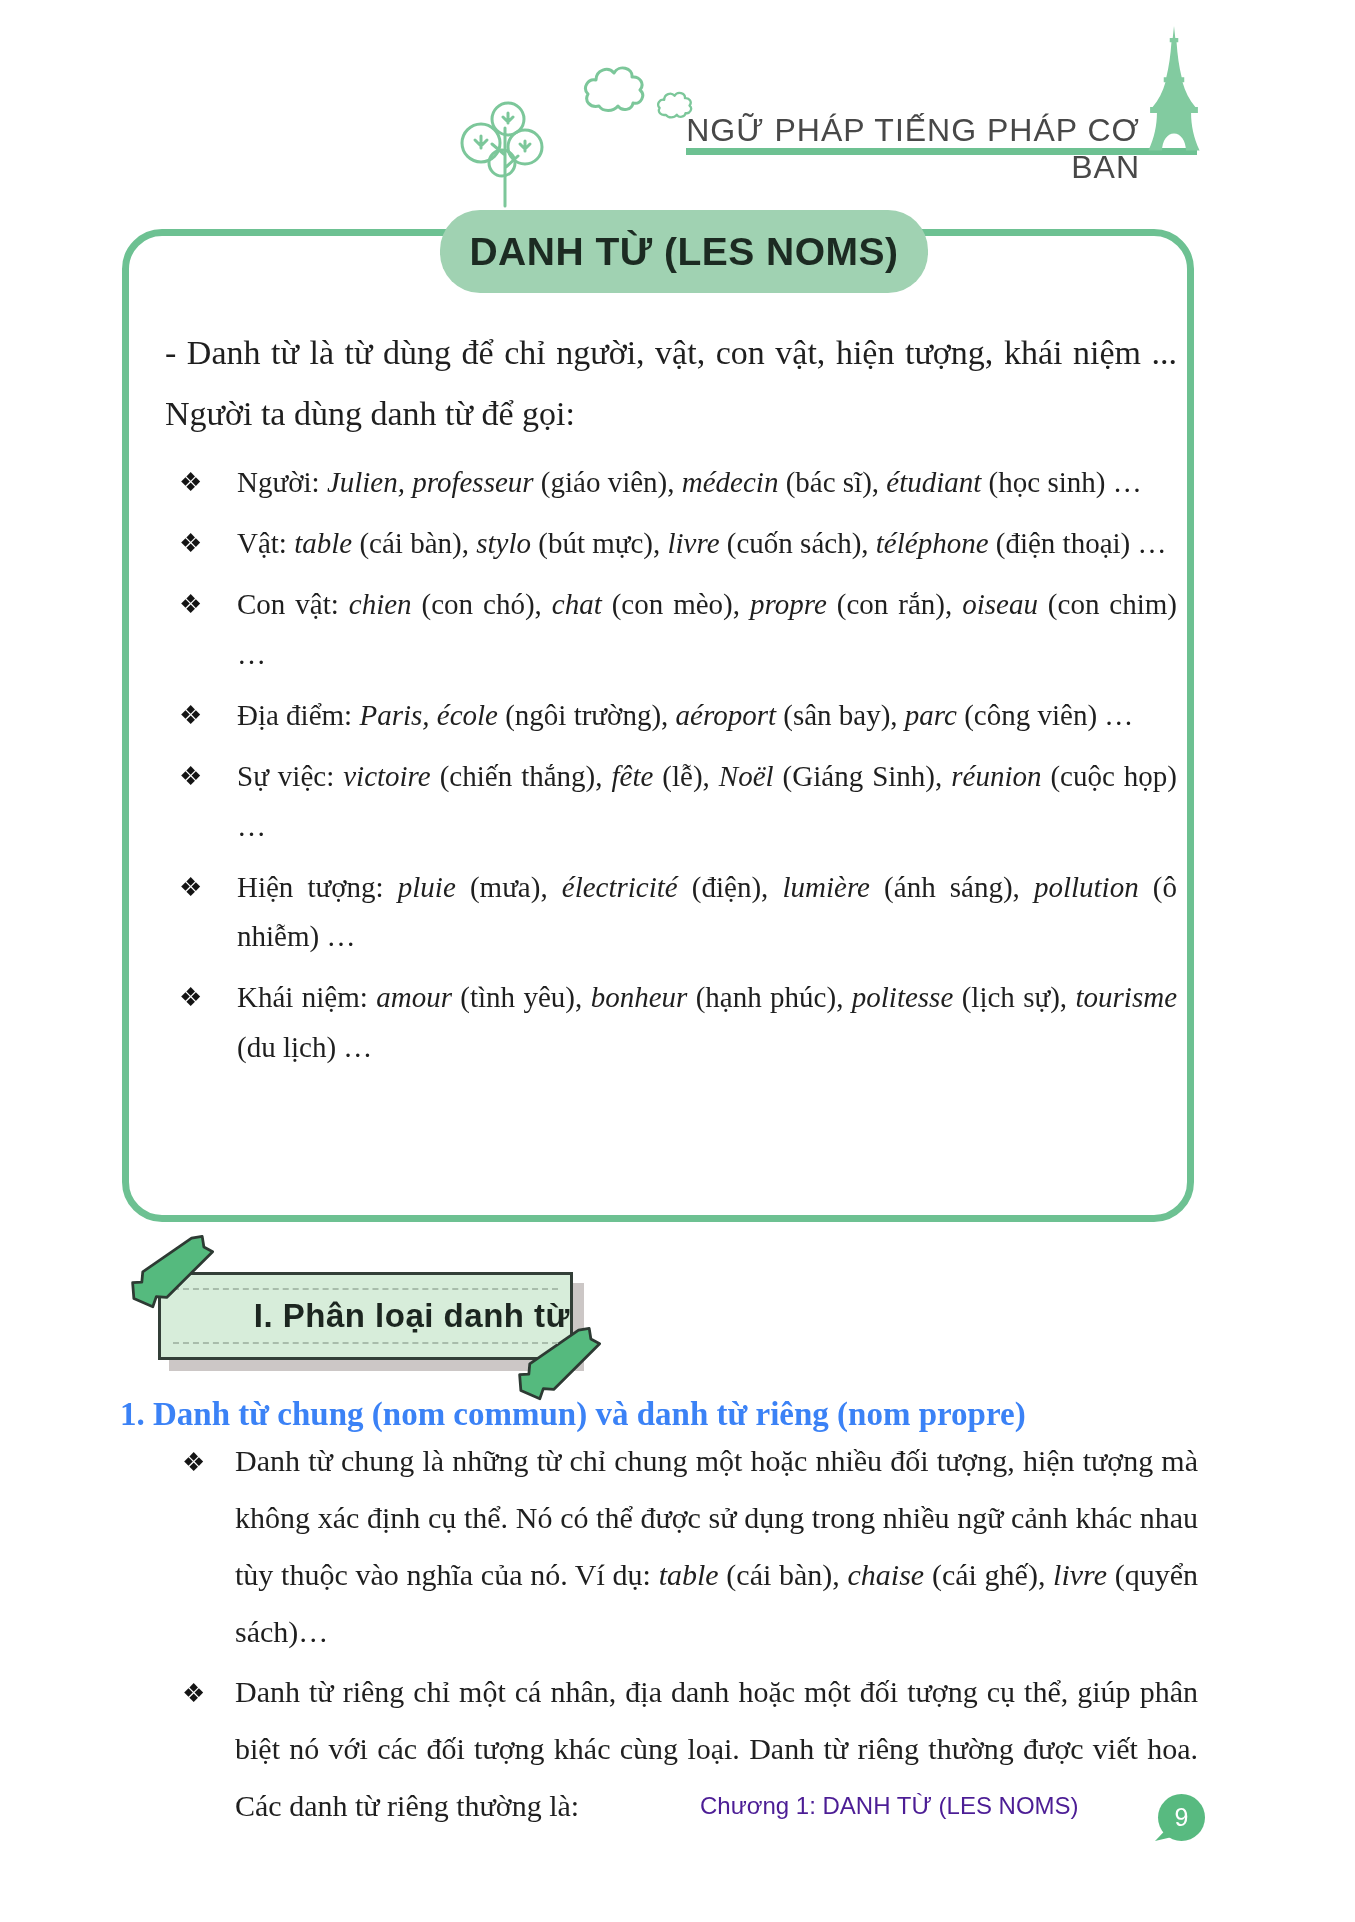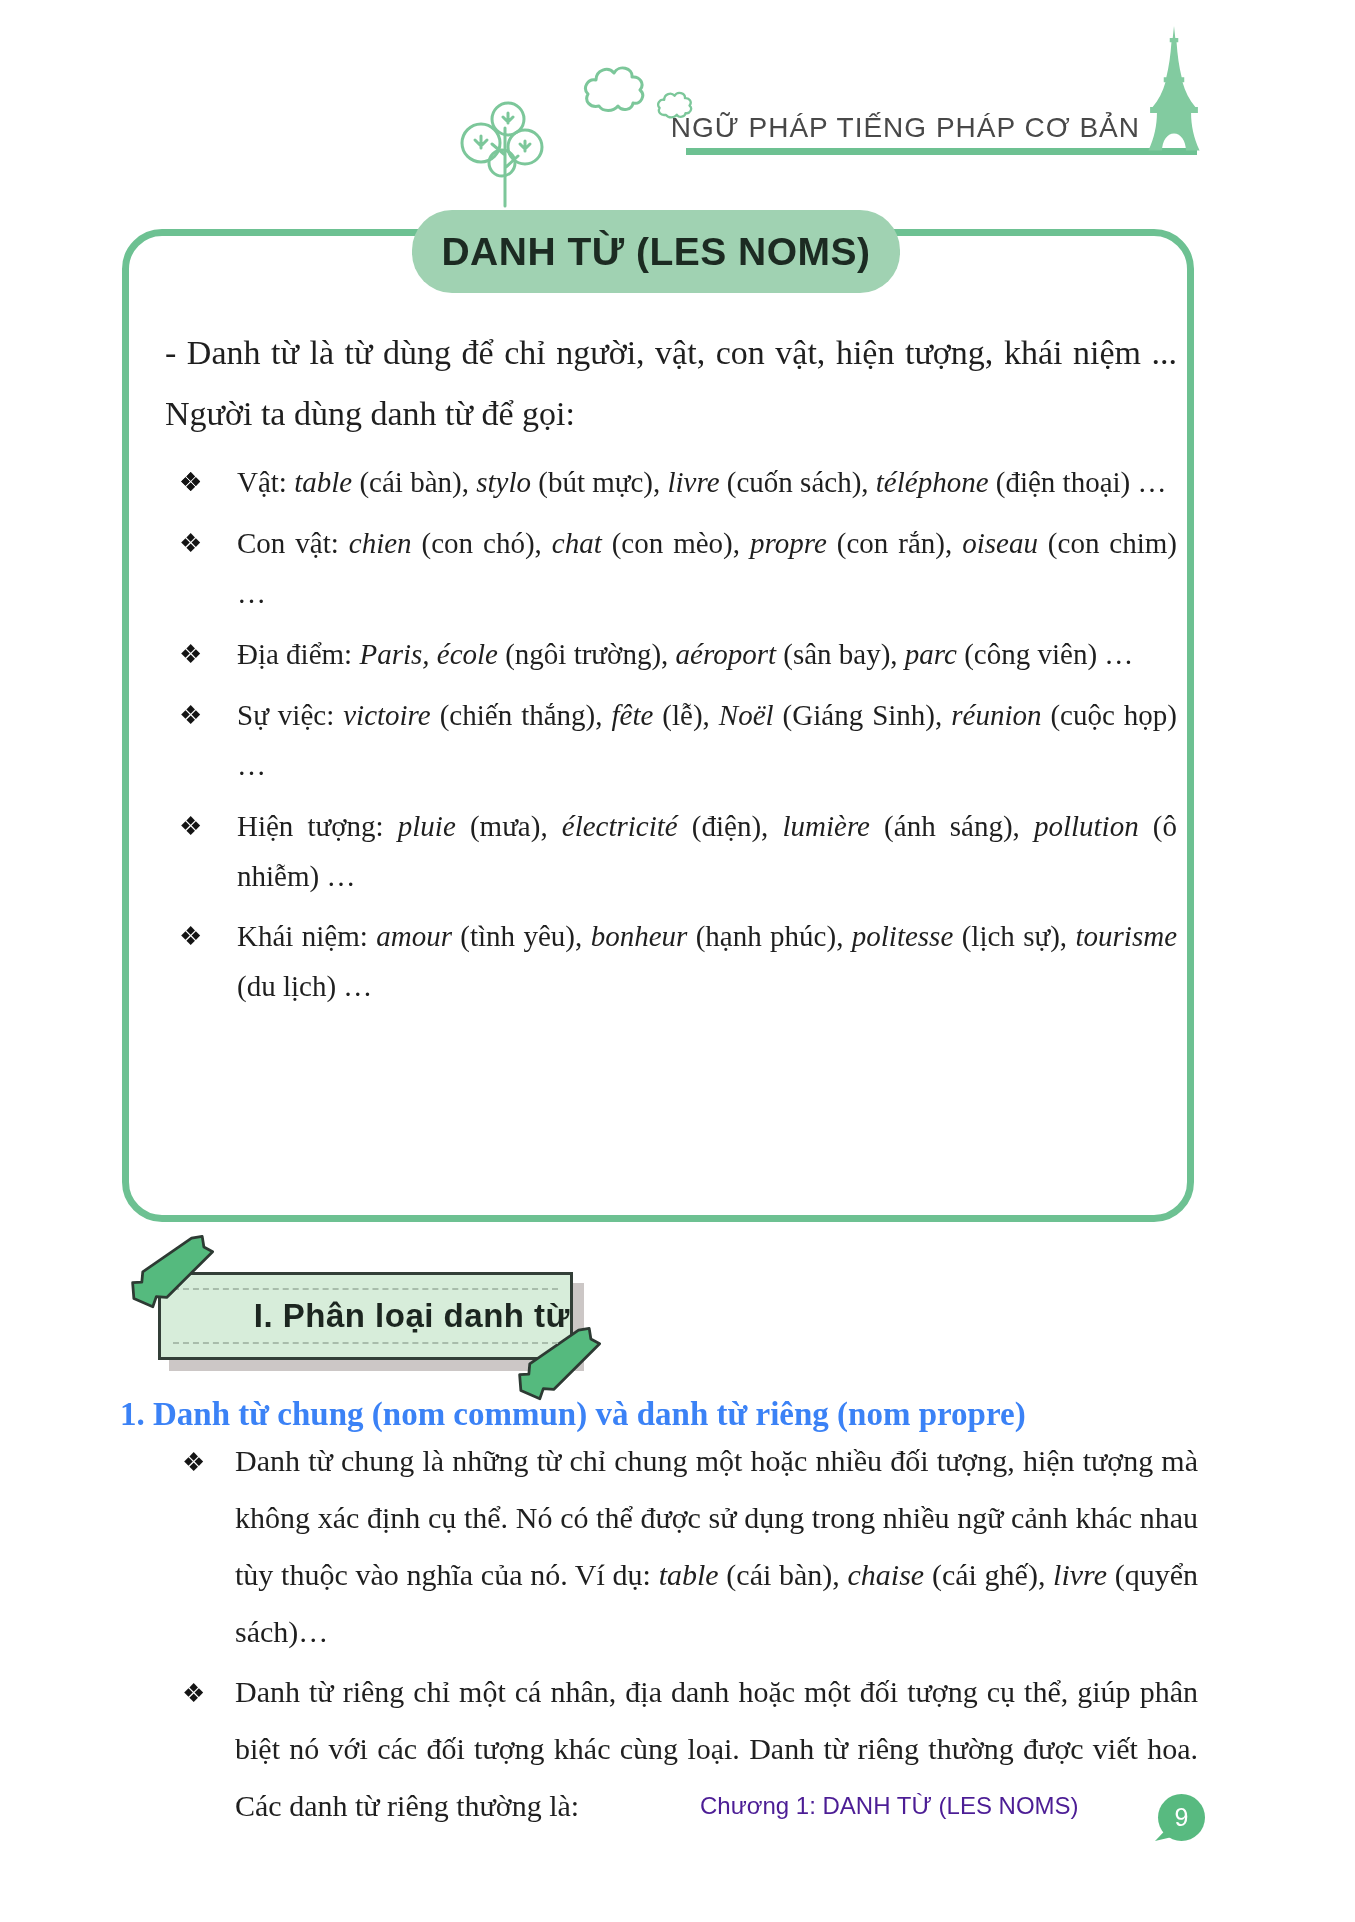--- a/index.html
+++ b/index.html
@@ -9,32 +9,32 @@
     font-family:"Liberation Serif","DejaVu Serif",serif; color:#1f1f1f; overflow:hidden;
   }
 
   
   .tree   { position:absolute; left:458px; top:98px;  width:100px; height:110px; }
   .cloud-big   { position:absolute; left:580px; top:60px; width:66px; height:58px; }
   .cloud-small { position:absolute; left:655px; top:88px; width:38px; height:34px; }
   .header-title {
     position:absolute; left:660px; top:112px; width:480px; text-align:right;
     font-family:"Liberation Sans","DejaVu Sans",sans-serif;
-    font-size:28px; font-weight:500; letter-spacing:1px; color:#484848;
+    font-size:32px; font-weight:500; letter-spacing:1px; color:#484848;
   }
   .header-rule { position:absolute; left:686px; top:148px; width:511px; height:7px; background:#6dc192; }
   .eiffel { position:absolute; left:1146px; top:26px; width:56px; height:128px; }
 
   
   .noun-box {
     position:absolute; left:122px; top:229px; width:1072px; height:993px;
     border:7px solid #6dc192; border-radius:40px; background:#ffffff;
   }
   .title-pill {
-    position:absolute; left:412px; top:210px; width:488px; height:83px;
+    position:absolute; left:440px; top:210px; width:488px; height:83px;
     background:#a0d2b2; border-radius:40px;
     display:flex; align-items:center; justify-content:center;
   }
   .title-pill span {
     font-family:"Liberation Sans","DejaVu Sans",sans-serif;
     font-weight:bold; font-size:39px; letter-spacing:0.5px; color:#1c2b22;
   }
   .noun-content { position:absolute; left:165px; top:322px; width:1012px; }
   .intro { font-size:34px; line-height:1.8; text-align:justify; margin-bottom:14px; }
   ul.noun-list { list-style:none; }
@@ -128,21 +128,21 @@
   </svg>
 
   <div class="noun-box"></div>
   <div class="title-pill">
     <span>DANH TỪ (LES NOMS)</span>
   </div>
 
   <div class="noun-content">
     <p class="intro">- Danh từ là từ dùng để chỉ người, vật, con vật, hiện tượng, khái niệm ... Người ta dùng danh từ để gọi:</p>
     <ul class="noun-list">
-      <li><span class="bullet">❖</span></li>
+      <li><span class="bullet">❖</span><span><span>Người: </span><i>Julien, professeur</i><span> (giáo viên), </span><i>médecin</i><span> (bác sĩ), </span><i>étudiant</i><span> (học sinh) …</span></span></li>
       <li><span class="bullet">❖</span><span><span>Vật: </span><i>table</i><span> (cái bàn), </span><i>stylo</i><span> (bút mực), </span><i>livre</i><span> (cuốn sách), </span><i>téléphone</i><span> (điện thoại) …</span></span></li>
       <li><span class="bullet">❖</span><span><span>Con vật: </span><i>chien</i><span> (con chó), </span><i>chat</i><span> (con mèo), </span><i>propre</i><span> (con rắn), </span><i>oiseau</i><span> (con chim) …</span></span></li>
       <li><span class="bullet">❖</span><span><span>Địa điểm: </span><i>Paris, école</i><span> (ngôi trường), </span><i>aéroport</i><span> (sân bay), </span><i>parc</i><span> (công viên) …</span></span></li>
       <li><span class="bullet">❖</span><span><span>Sự việc: </span><i>victoire</i><span> (chiến thắng), </span><i>fête</i><span> (lễ), </span><i>Noël</i><span> (Giáng Sinh), </span><i>réunion</i><span> (cuộc họp) …</span></span></li>
       <li><span class="bullet">❖</span><span><span>Hiện tượng: </span><i>pluie</i><span> (mưa), </span><i>électricité</i><span> (điện), </span><i>lumière</i><span> (ánh sáng), </span><i>pollution</i><span> (ô nhiễm) …</span></span></li>
       <li><span class="bullet">❖</span><span><span>Khái niệm: </span><i>amour</i><span> (tình yêu), </span><i>bonheur</i><span> (hạnh phúc), </span><i>politesse</i><span> (lịch sự), </span><i>tourisme</i><span> (du lịch) …</span></span></li>
     </ul>
   </div>
 
   <div class="tape-panel">

